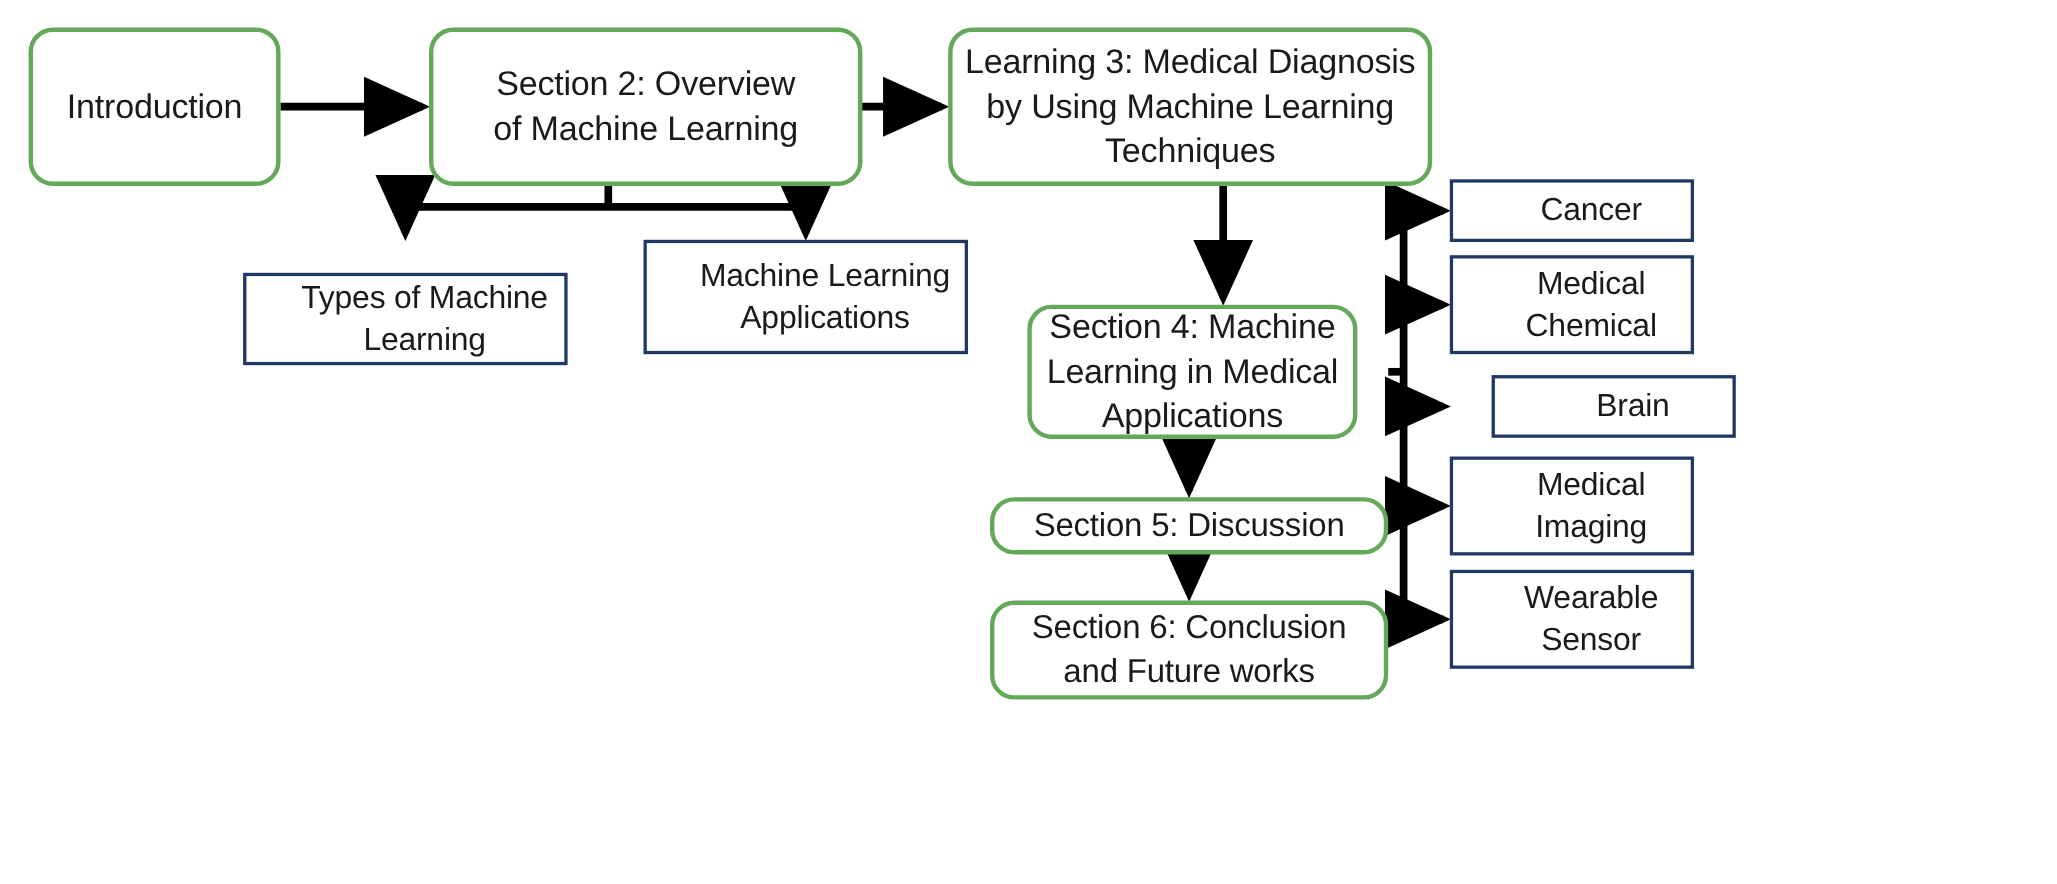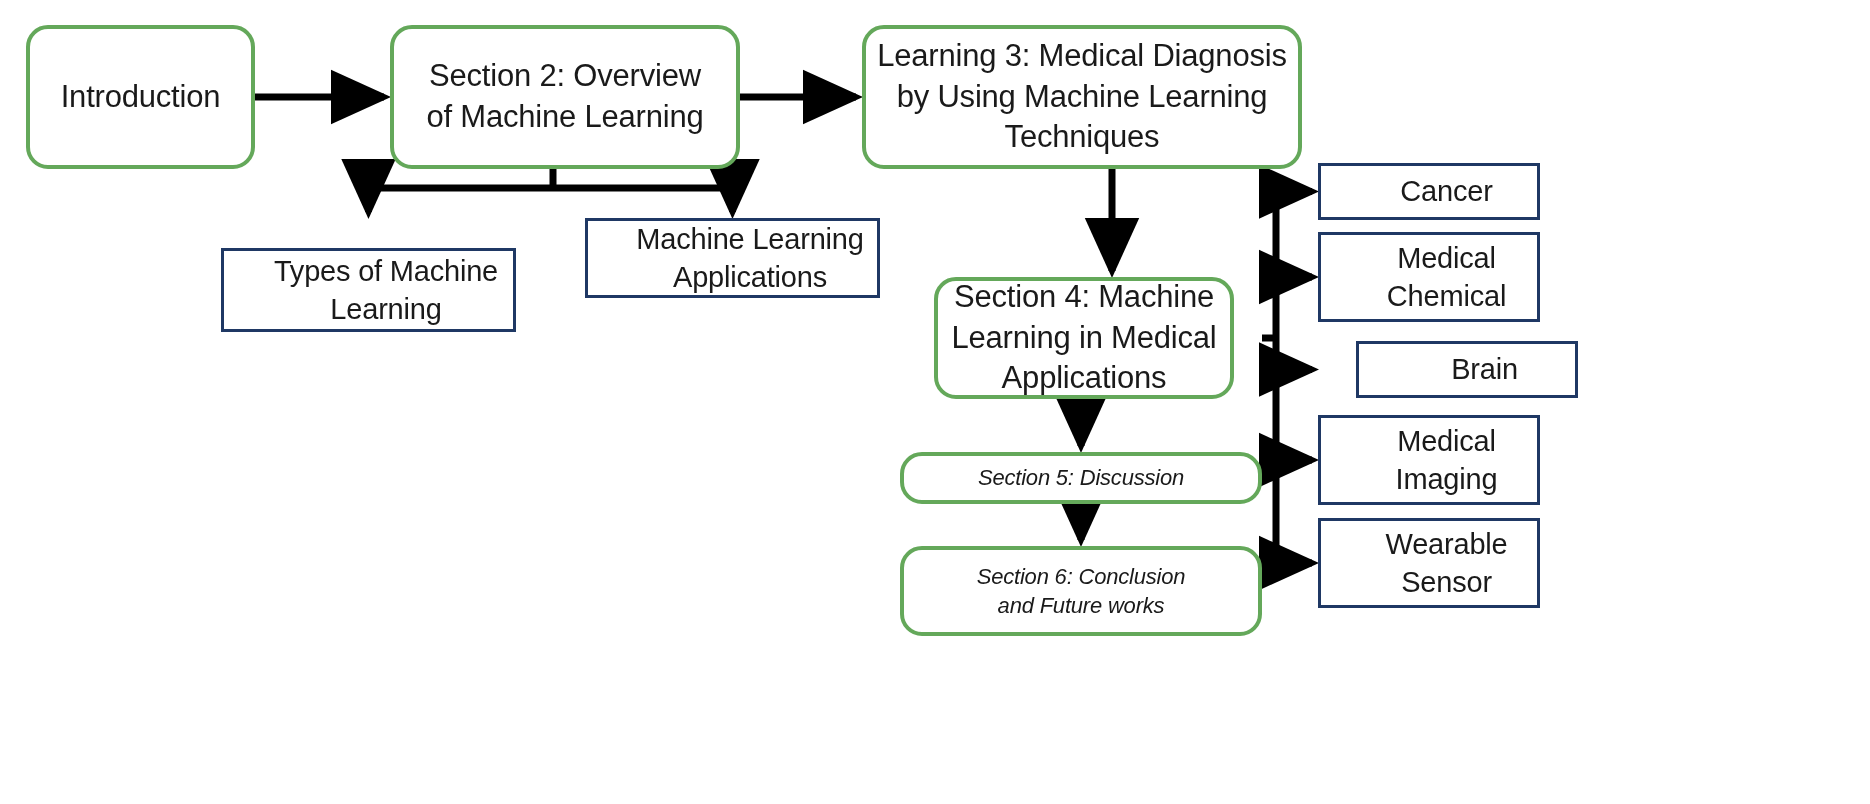--- a/index.html
+++ b/index.html
@@ -46,21 +46,21 @@
     padding-left: 35px;
   }
   .node-label {
     color: #1a1a1a;
     font-family: "Liberation Sans", sans-serif;
     line-height: 1.32;
     padding: 0 8px;
     white-space: pre-line;
     letter-spacing: -0.2px;
   }
-  .fs-30 { font-size: 22px; font-style: italic; }
+  .fs-30 { font-size: 30px; }
   .fs-31 { font-size: 31px; }
   .fs-29 { font-size: 29px; }
 </style>
 </head>
 <body>
 
 <div id="diagram-root">
 
   <svg class="flow-canvas" viewBox="0 0 1870 804" aria-hidden="true">
     <defs>
@@ -99,21 +99,21 @@
 
       <line x1="1262" y1="338" x2="1276" y2="338"></line>
       <line x1="1276" y1="191.5" x2="1276" y2="563"></line>
     </g>
   </svg>
 
   <div class="node-box node-green" style="left:26px; top:25px; width:229px; height:144px;">
     <span class="node-label fs-31">Introduction</span>
   </div>
 
-  <div class="node-box node-green" style="left:390px; top:25px; width:350px; height:144px;">
+  <div class="node-box node-green" style="left:390px; top:25px; width:394px; height:144px;">
     <span class="node-label fs-31">Section 2: Overview
 of Machine Learning</span>
   </div>
 
   <div class="node-box node-green" style="left:862px; top:25px; width:440px; height:144px;">
     <span class="node-label fs-31">Learning 3: Medical Diagnosis
 by Using Machine Learning
 Techniques</span>
   </div>
 
@@ -130,21 +130,21 @@
   <div class="node-box node-green" style="left:900px; top:546px; width:362px; height:90px;">
     <span class="node-label fs-30">Section 6: Conclusion
 and Future works</span>
   </div>
 
   <div class="node-box node-blue" style="left:221px; top:218px; width:295px; height:84px;margin-top:30px;">
     <span class="node-label fs-29">Types of Machine
 Learning</span>
   </div>
 
-  <div class="node-box node-blue" style="left:585px; top:218px; width:295px; height:80px;">
+  <div class="node-box node-blue" style="left:585px; top:218px; width:295px; height:104px;">
     <span class="node-label fs-29">Machine Learning
 Applications</span>
   </div>
 
   <div class="node-box node-blue" style="left:1318px; top:163px; width:222px; height:57px;">
     <span class="node-label fs-29">Cancer</span>
   </div>
 
   <div class="node-box node-blue" style="left:1318px; top:232px; width:222px; height:90px;">
     <span class="node-label fs-29">Medical

